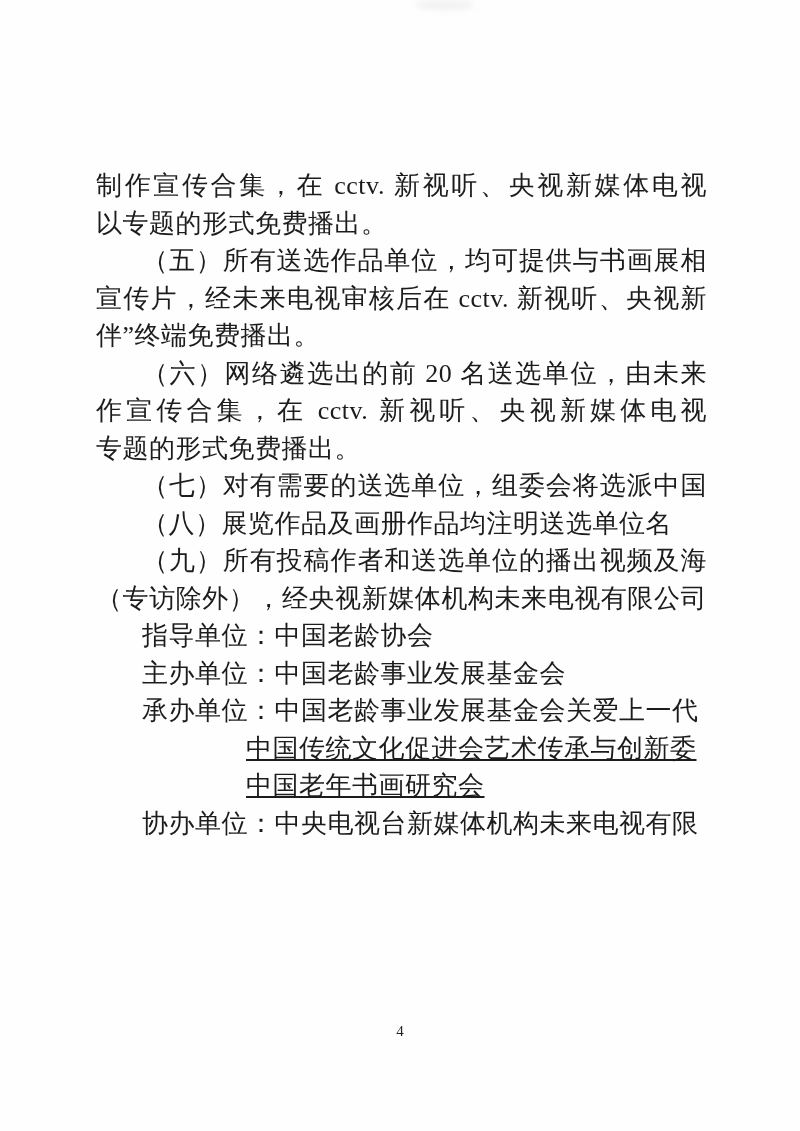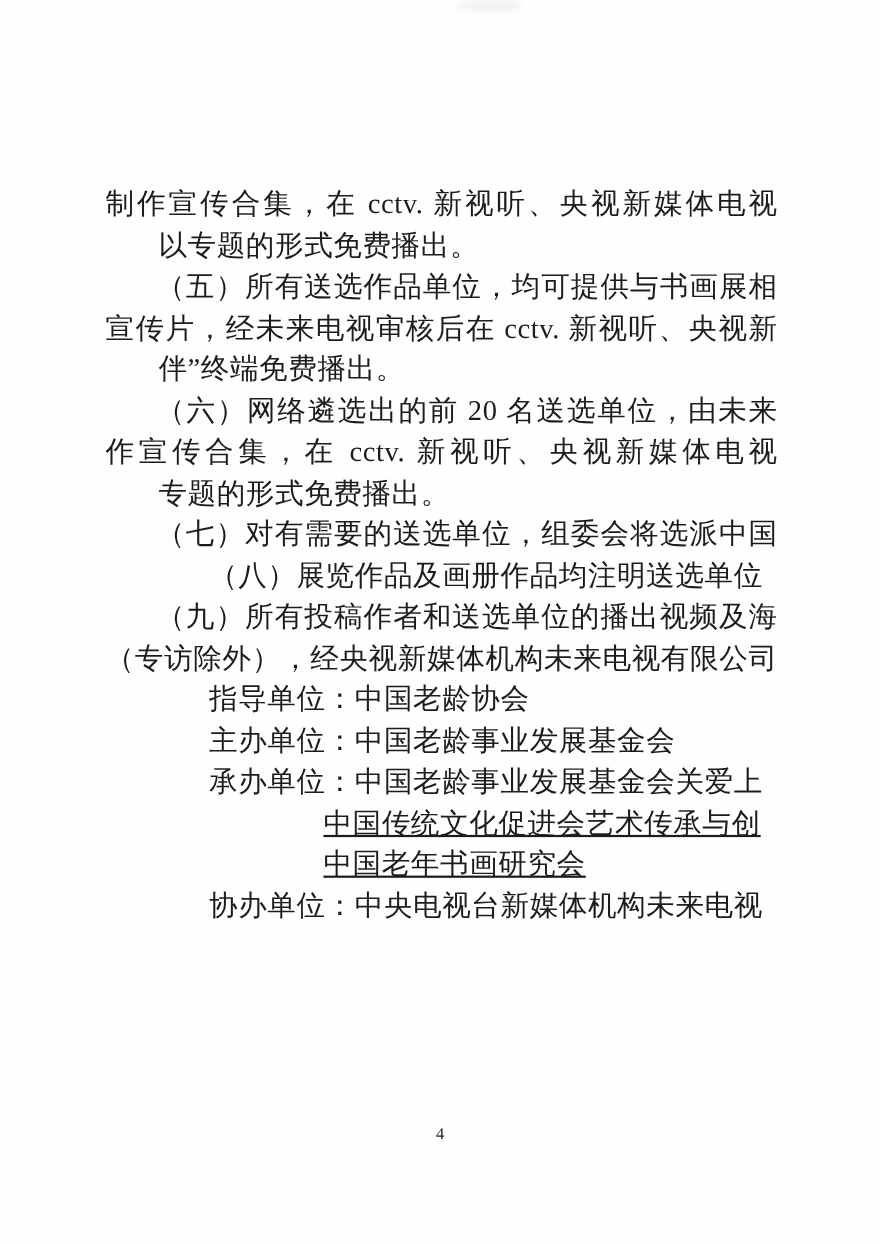--- a/index.html
+++ b/index.html
@@ -42,21 +42,20 @@
   }
   .indent-none { text-indent: 0; }
   .indent-para { text-indent: 46px; }
   .indent-hang { text-indent: 150px; text-decoration: underline; }
   .align-fill {
     text-align: justify;
     text-align-last: justify;
   }
   .align-left {
     text-align: left;
-    margin-left: 48px;
   }
   .page-number {
     position: absolute;
     top: 1023px;
     left: 0;
     width: 100%;
     text-align: center;
     font-size: 15px;
     letter-spacing: 0;
     color: #222222;

